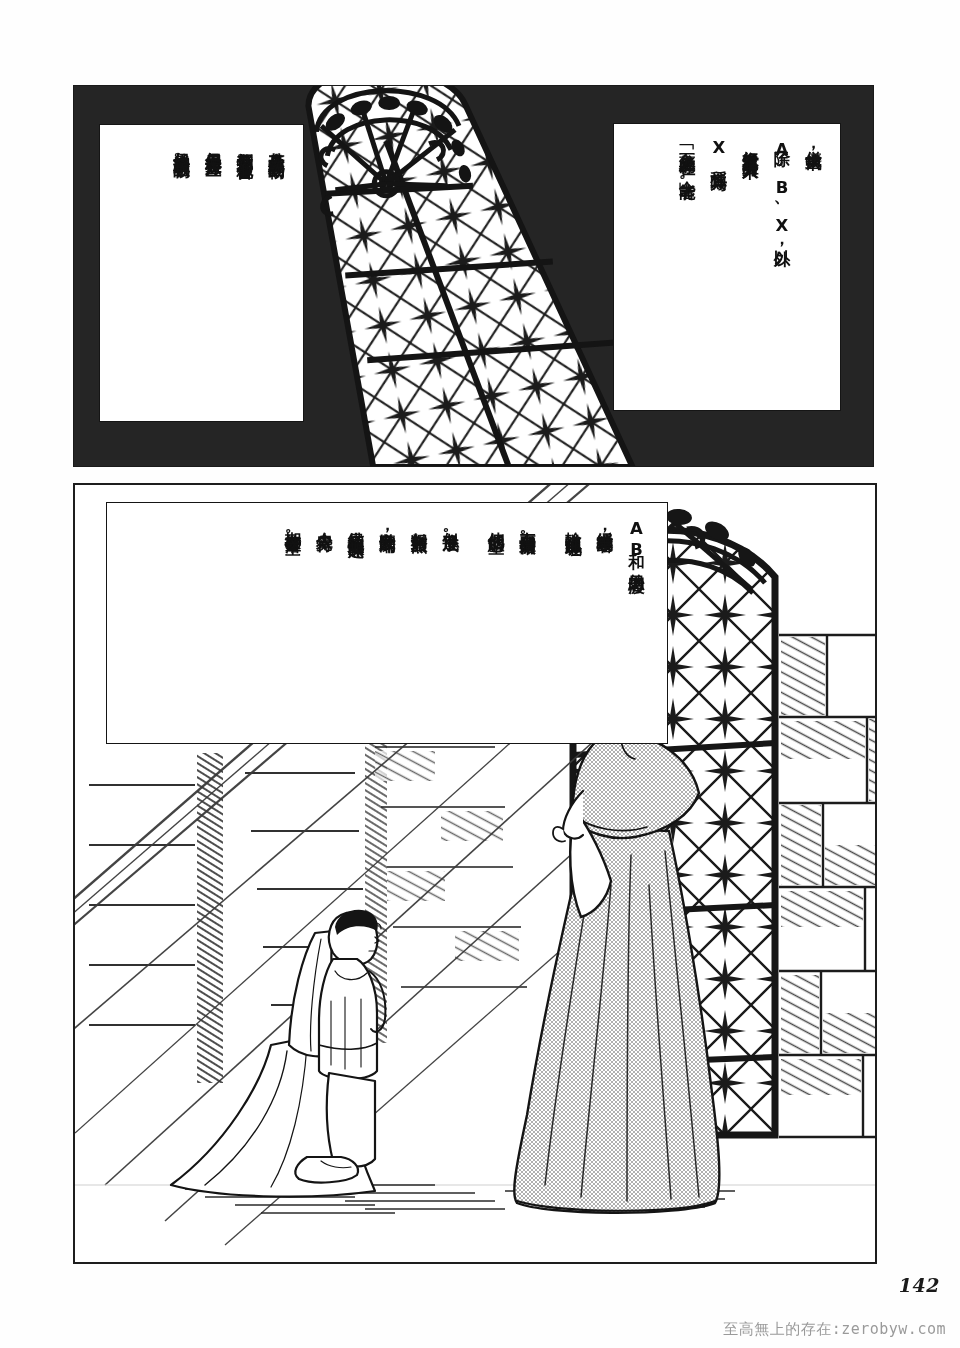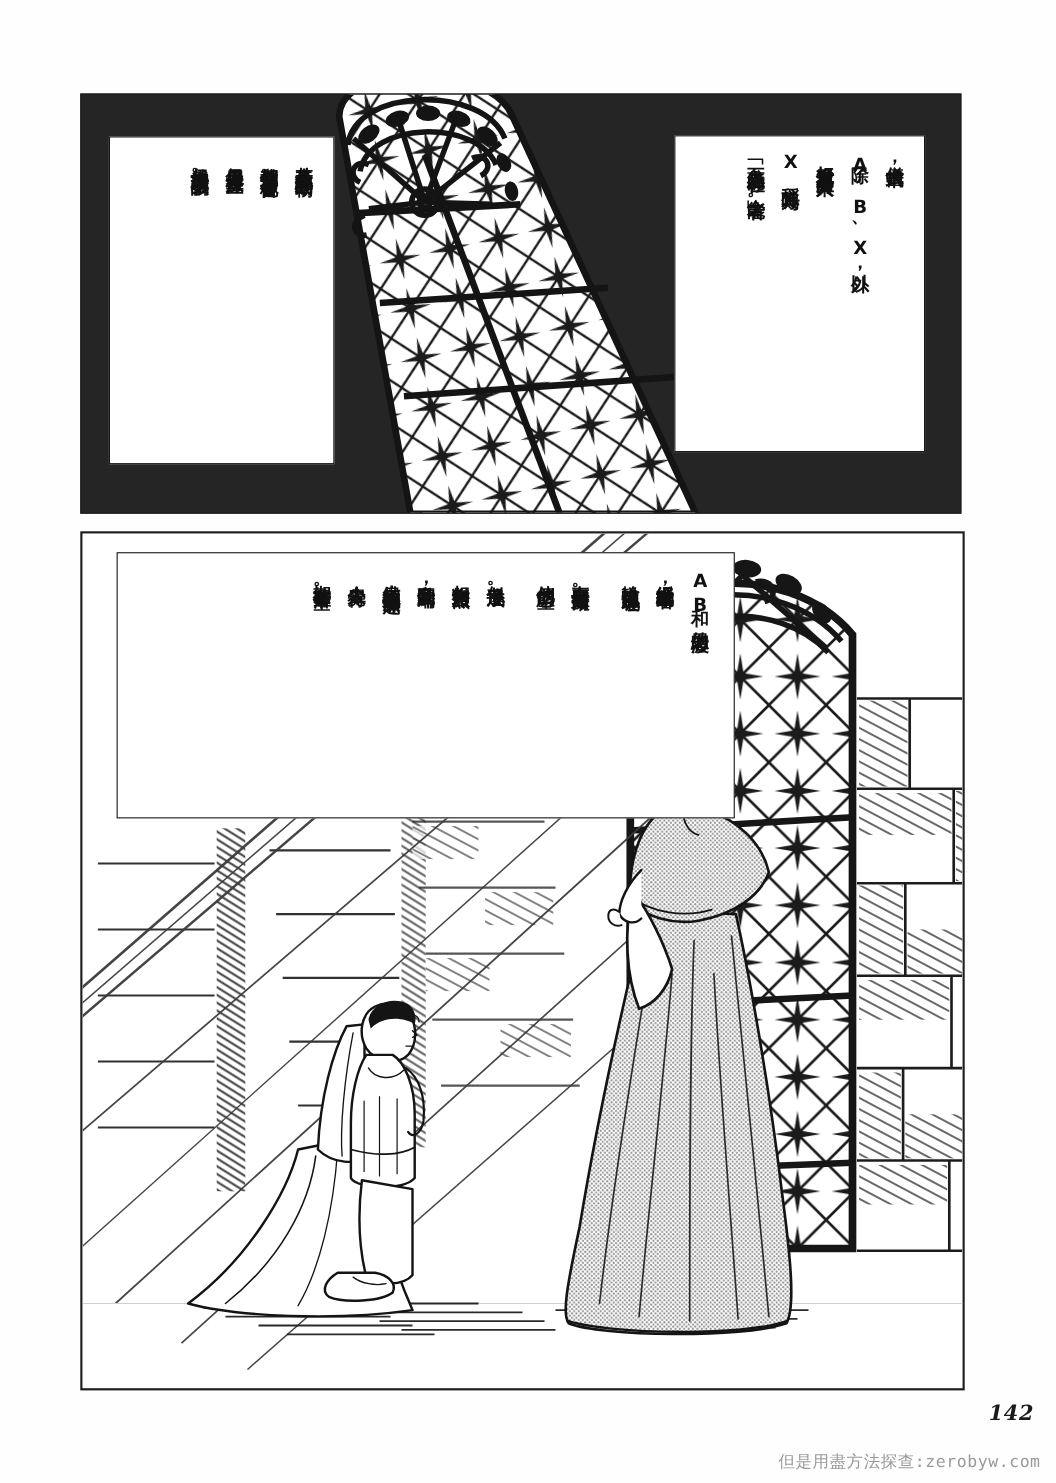--- a/index.html
+++ b/index.html
@@ -480,15 +480,15 @@
       <div class="vline">相對於激烈</div>
       <div class="vline">豪壯的開端，</div>
       <div class="vline">結局卻如此平淡無趣，</div>
       <div class="vline">令人覺得</div>
       <div class="vline">期待有些落空。</div>
     </div>
   </div>
 
   <div id="page-number">142</div>
 
-  <div id="watermark">但是用盡方法探查:zerobyw.com</div>
+  <div id="watermark">至高無上的存在:zerobyw.com</div>
 
 </div>
 
 </body></html>

